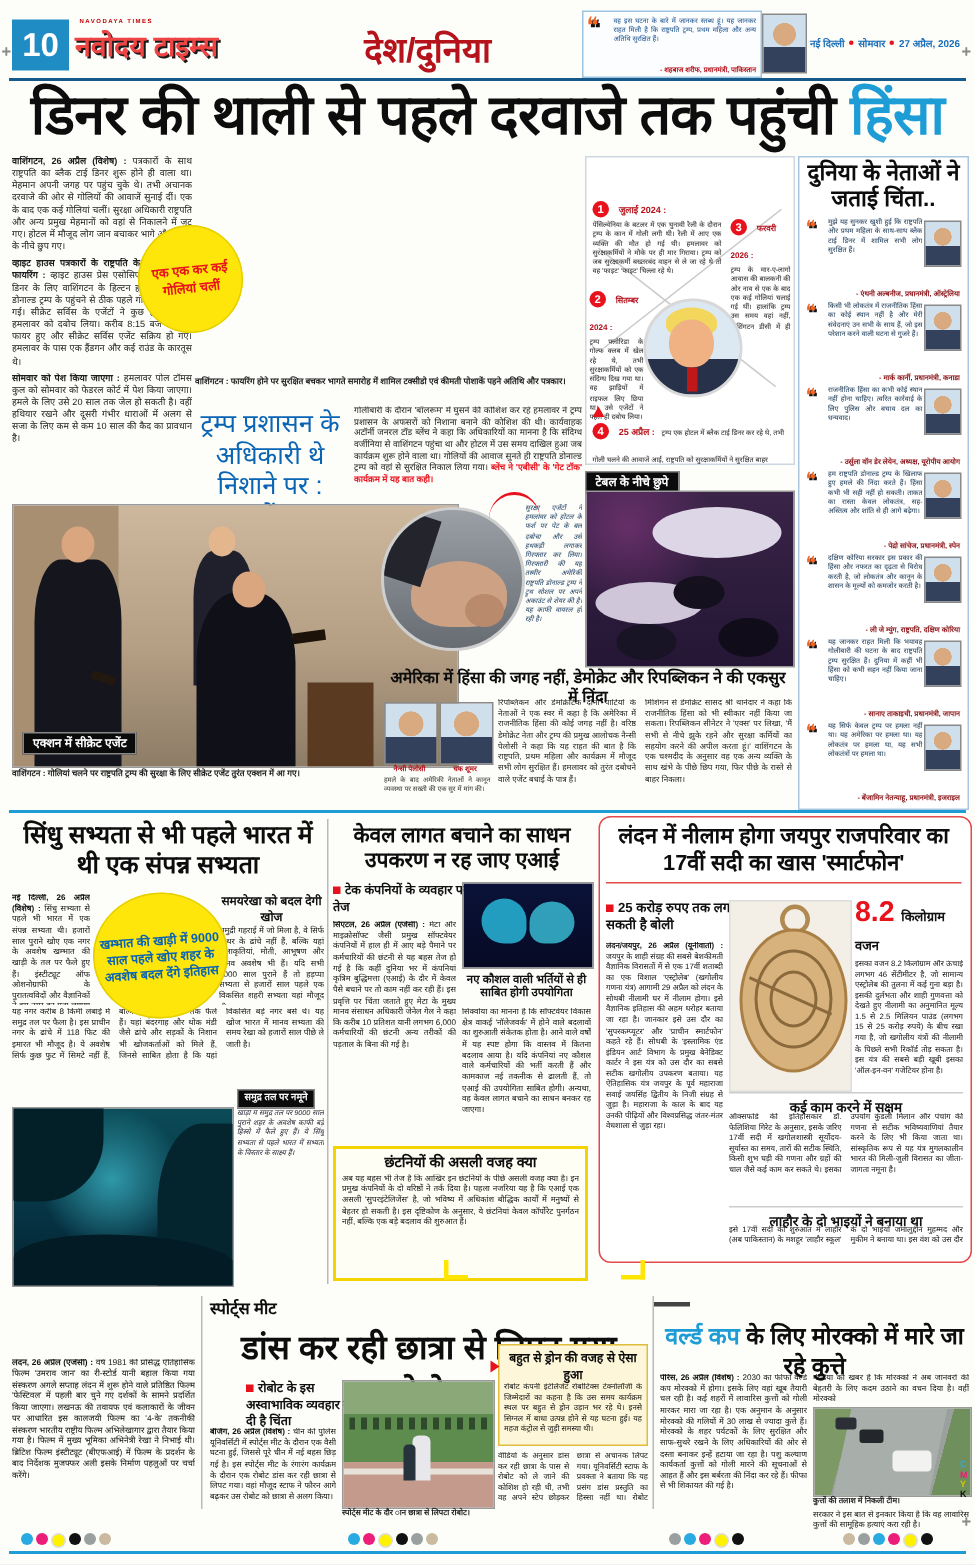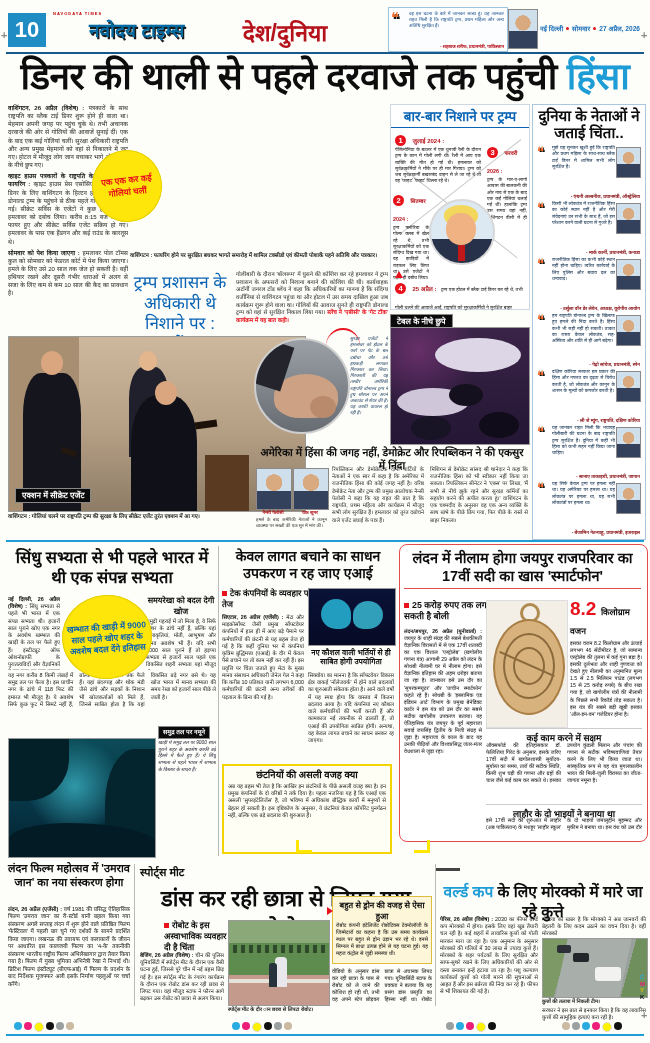--- a/index.html
+++ b/index.html
@@ -47,21 +47,21 @@
 <div id="page">
 
   <div class="reg" style="left:1px;top:30px;">+</div>
   <div class="reg" style="left:641px;top:30px;">+</div>
   <div class="reg" style="left:641px;top:1010px;">+</div>
 
   <div class="abs" style="left:8px;top:13px;width:38px;height:34px;background:#1f8dc4;color:#fff;font-size:22px;font-weight:bold;display:flex;align-items:center;justify-content:center;">
       <span>10</span>
     </div>
   <div class="abs" style="left:53px;top:11px;font-size:4px;color:#c00000;font-weight:bold;letter-spacing:1px;">NAVODAYA TIMES</div>
-  <div class="abs" style="left:50px;top:17px;font-size:19px;font-weight:900;color:#0369a1;text-shadow:1.3px 1.5px 0 #1a1a1a;margin-left:39px;">नवोदय टाइम्स</div>
+  <div class="abs" style="left:50px;top:17px;font-size:19px;font-weight:900;color:#ef4444;text-shadow:1.3px 1.5px 0 #1a1a1a;">नवोदय टाइम्स</div>
   <div class="abs ctr" style="left:185px;top:16px;width:200px;font-size:23px;font-weight:900;color:#b5121b;">देश/दुनिया</div>
 
   <div class="abs" style="left:388px;top:7px;width:118px;height:43px;border:1px solid #9cc3e0;background:#fbfdff;">
     <span style="position:absolute;left:2px;top:2px;color:#f26522;text-shadow:1.6px 1.8px 0 #111;font-size:15px;line-height:1;">❝</span>
     <div style="position:absolute;left:20px;top:3px;width:95px;font-size:4.6px;line-height:1.35;color:#1a4f8a;text-align:justify;">वह इस घटना के बारे में जानकर स्तब्ध हूं। यह जानकर राहत मिली है कि राष्ट्रपति ट्रम्प, प्रथम महिला और अन्य अतिथि सुरक्षित हैं।</div>
     <div style="position:absolute;left:20px;bottom:2px;width:95px;font-size:4.6px;font-weight:bold;color:#b5121b;text-align:right;">- शहबाज शरीफ, प्रधानमंत्री, पाकिस्तान</div>
   </div>
   <div class="abs portrait" style="left:508px;top:9px;width:28px;height:38px;"></div>
 
   <div class="abs" style="left:540px;top:24px;width:108px;font-size:6.6px;font-weight:bold;color:#1b6fb8;white-space:nowrap;">
@@ -128,21 +128,20 @@
   <div class="abs ctr" style="left:256px;top:446px;width:272px;font-size:10.6px;font-weight:900;line-height:1.2;color:#0d0d0d;">अमेरिका में हिंसा की जगह नहीं, डेमोक्रेट और रिपब्लिकन ने की एकसुर में निंदा</div>
   <div class="abs portrait" style="left:256px;top:468px;width:34px;height:40px;"></div>
   <div class="abs portrait" style="left:293px;top:468px;width:34px;height:40px;"></div>
   <div class="abs ctr" style="left:256px;top:509px;width:34px;font-size:4.7px;font-weight:bold;color:#b5121b;">नैन्सी पेलोसी</div>
   <div class="abs ctr" style="left:293px;top:509px;width:34px;font-size:4.7px;font-weight:bold;color:#b5121b;">चक शूमर</div>
   <div class="abs j ov" style="left:256px;top:517px;width:71px;height:20px;font-size:4.5px;line-height:1.3;color:#333;">हमले के बाद अमेरिकी नेताओं ने कानून व्यवस्था पर सख्ती की एक सुर में मांग की।</div>
   <div class="abs j ov tiny" style="left:332px;top:466px;width:92px;height:72px;color:#1c1c1c;">रिपब्लिकन और डेमोक्रेटिक दोनों पार्टियों के नेताओं ने एक स्वर में कहा है कि अमेरिका में राजनीतिक हिंसा की कोई जगह नहीं है। वरिष्ठ डेमोक्रेट नेता और ट्रम्प की प्रमुख आलोचक नैन्सी पेलोसी ने कहा कि यह राहत की बात है कि राष्ट्रपति, प्रथम महिला और कार्यक्रम में मौजूद सभी लोग सुरक्षित हैं। हमलावर को तुरंत दबोचने वाले एजेंट बधाई के पात्र हैं।</div>
   <div class="abs j ov tiny" style="left:430px;top:466px;width:98px;height:72px;color:#1c1c1c;">मिशिगन से डेमोक्रेट सांसद श्री थानेदार ने कहा कि राजनीतिक हिंसा को भी स्वीकार नहीं किया जा सकता। रिपब्लिकन सीनेटर ने 'एक्स' पर लिखा, 'मैं सभी से नीचे झुके रहने और सुरक्षा कर्मियों का सहयोग करने की अपील करता हूं।' वाशिंगटन के एक चश्मदीद के अनुसार वह एक अन्य व्यक्ति के साथ खंभे के पीछे छिप गया, फिर पीछे के रास्ते से बाहर निकला।</div>
 
   <div class="abs" style="left:390px;top:104px;width:138px;height:204px;border:1px solid #cdd8e2;background:#fff;">
-    <div class="ctr" style="font-size:13.5px;font-weight:900;color:#0a64b4;border-bottom:1.5px solid #0a64b4;padding:2px 0;">बार-बार निशाने पर ट्रम्प</div>
     <div class="shape" style="left:8px;top:60px;width:150px;height:1px;background:#c9c9c9;transform:rotate(38deg);transform-origin:left;"></div>
     <div class="shape" style="left:130px;top:34px;width:150px;height:1px;background:#c9c9c9;transform:rotate(142deg);transform-origin:left;"></div>
 
     <div class="abs" style="left:4px;top:24px;width:86px;">
       <span class="tl-num">1</span>
       <span class="b" style="color:#b5121b;font-size:6px;">जुलाई 2024 :</span>
       <div class="micro j ov" style="height:52px;color:#222;">पेंसिल्वेनिया के बटलर में एक चुनावी रैली के दौरान ट्रम्प के कान में गोली लगी थी। रैली में आए एक व्यक्ति की मौत हो गई थी। हमलावर को सुरक्षाकर्मियों ने मौके पर ही मार गिराया। ट्रम्प को जब सुरक्षाकर्मी बख्तरबंद वाहन से ले जा रहे थे तो वह 'फाइट' 'फाइट' चिल्ला रहे थे।</div>
     </div>
     <div class="abs" style="left:2px;top:84px;width:36px;">
       <span class="tl-num">2</span>
@@ -306,21 +305,20 @@
   <div class="abs ov j" style="left:486px;top:742px;width:156px;height:58px;font-size:5.2px;line-height:1.36;column-count:2;column-gap:6px;">ऑक्सफोर्ड की इतिहासकार डॉ. फेलिशिया गिरेट के अनुसार, इसके जरिए 17वीं सदी में खगोलशास्त्री सूर्योदय-सूर्यास्त का समय, तारों की सटीक स्थिति, किसी शुभ घड़ी की गणना और ग्रहों की चाल जैसे कई काम कर सकते थे। इसका उपयोग कुंडली मिलान और पंचांग की गणना से सटीक भविष्यवाणियां तैयार करने के लिए भी किया जाता था। सांस्कृतिक रूप से यह यंत्र मुगलकालीन भारत की मिली-जुली विरासत का जीता-जागता नमूना है।</div>
   <div class="abs ctr subhead" style="left:486px;top:804px;width:156px;font-size:9px;border-top:1px solid #ccc;padding-top:2px;">लाहौर के दो भाइयों ने बनाया था</div>
   <div class="abs ov j" style="left:486px;top:817px;width:156px;height:20px;font-size:5.2px;line-height:1.36;column-count:2;column-gap:6px;">इसे 17वीं सदी की शुरुआत में लाहौर (अब पाकिस्तान) के मशहूर 'लाहौर स्कूल' के दो भाइयों जमालुद्दीन मुहम्मद और मुकीम ने बनाया था। इस वंश को उस दौर में एस्ट्रोलेब बनाने में महारत हासिल थी।</div>
 
   <div class="ybrk" style="left:296px;top:840px;"></div>
   <div class="ybrk" style="left:414px;top:840px;transform:scaleX(-1);"></div>
 
   <div class="rule-v" style="left:134px;top:864px;height:142px;"></div>
   <div class="rule-v" style="left:435px;top:864px;height:142px;"></div>
 
-  <div class="abs ctr" style="left:8px;top:862px;width:122px;font-size:11px;font-weight:900;line-height:1.25;color:#0d0d0d;">लंदन फिल्म महोत्सव में 'उमराव जान' का नया संस्करण होगा</div>
   <div class="abs ov" style="left:8px;top:906px;width:122px;height:100px;">
     <div class="j" style="font-size:5.6px;line-height:1.34;">
       <span class="b">लंदन, 26 अप्रैल (एजेंसी) :</span>
       <span>वर्ष 1981 की प्रसिद्ध ऐतिहासिक फिल्म 'उमराव जान' का री-स्टोर्ड यानी बहाल किया गया संस्करण अगले सप्ताह लंदन में शुरू होने वाले प्रतिष्ठित फिल्म 'फेस्टिवल' में पहली बार चुने गए दर्शकों के सामने प्रदर्शित किया जाएगा। लखनऊ की तवायफ एवं कलाकारों के जीवन पर आधारित इस कालजयी फिल्म का '4-के' तकनीकी संस्करण भारतीय राष्ट्रीय फिल्म अभिलेखागार द्वारा तैयार किया गया है। फिल्म में मुख्य भूमिका अभिनेत्री रेखा ने निभाई थी। ब्रिटिश फिल्म इंस्टीट्यूट (बीएफआई) में फिल्म के प्रदर्शन के बाद निर्देशक मुजफ्फर अली इसके निर्माण पहलुओं पर चर्चा करेंगे।</span>
     </div>
   </div>
 
   <div class="abs" style="left:140px;top:864px;font-size:11px;font-weight:900;color:#0d0d0d;">स्पोर्ट्स मीट</div>
   <div class="shape" style="left:436px;top:868px;width:24px;height:3px;background:#444;"></div>
   <div class="abs ctr" style="left:138px;top:882px;width:296px;font-size:22px;font-weight:900;color:#0d0d0d;">डांस कर रही छात्रा से लिपट गया रोबोट</div>

